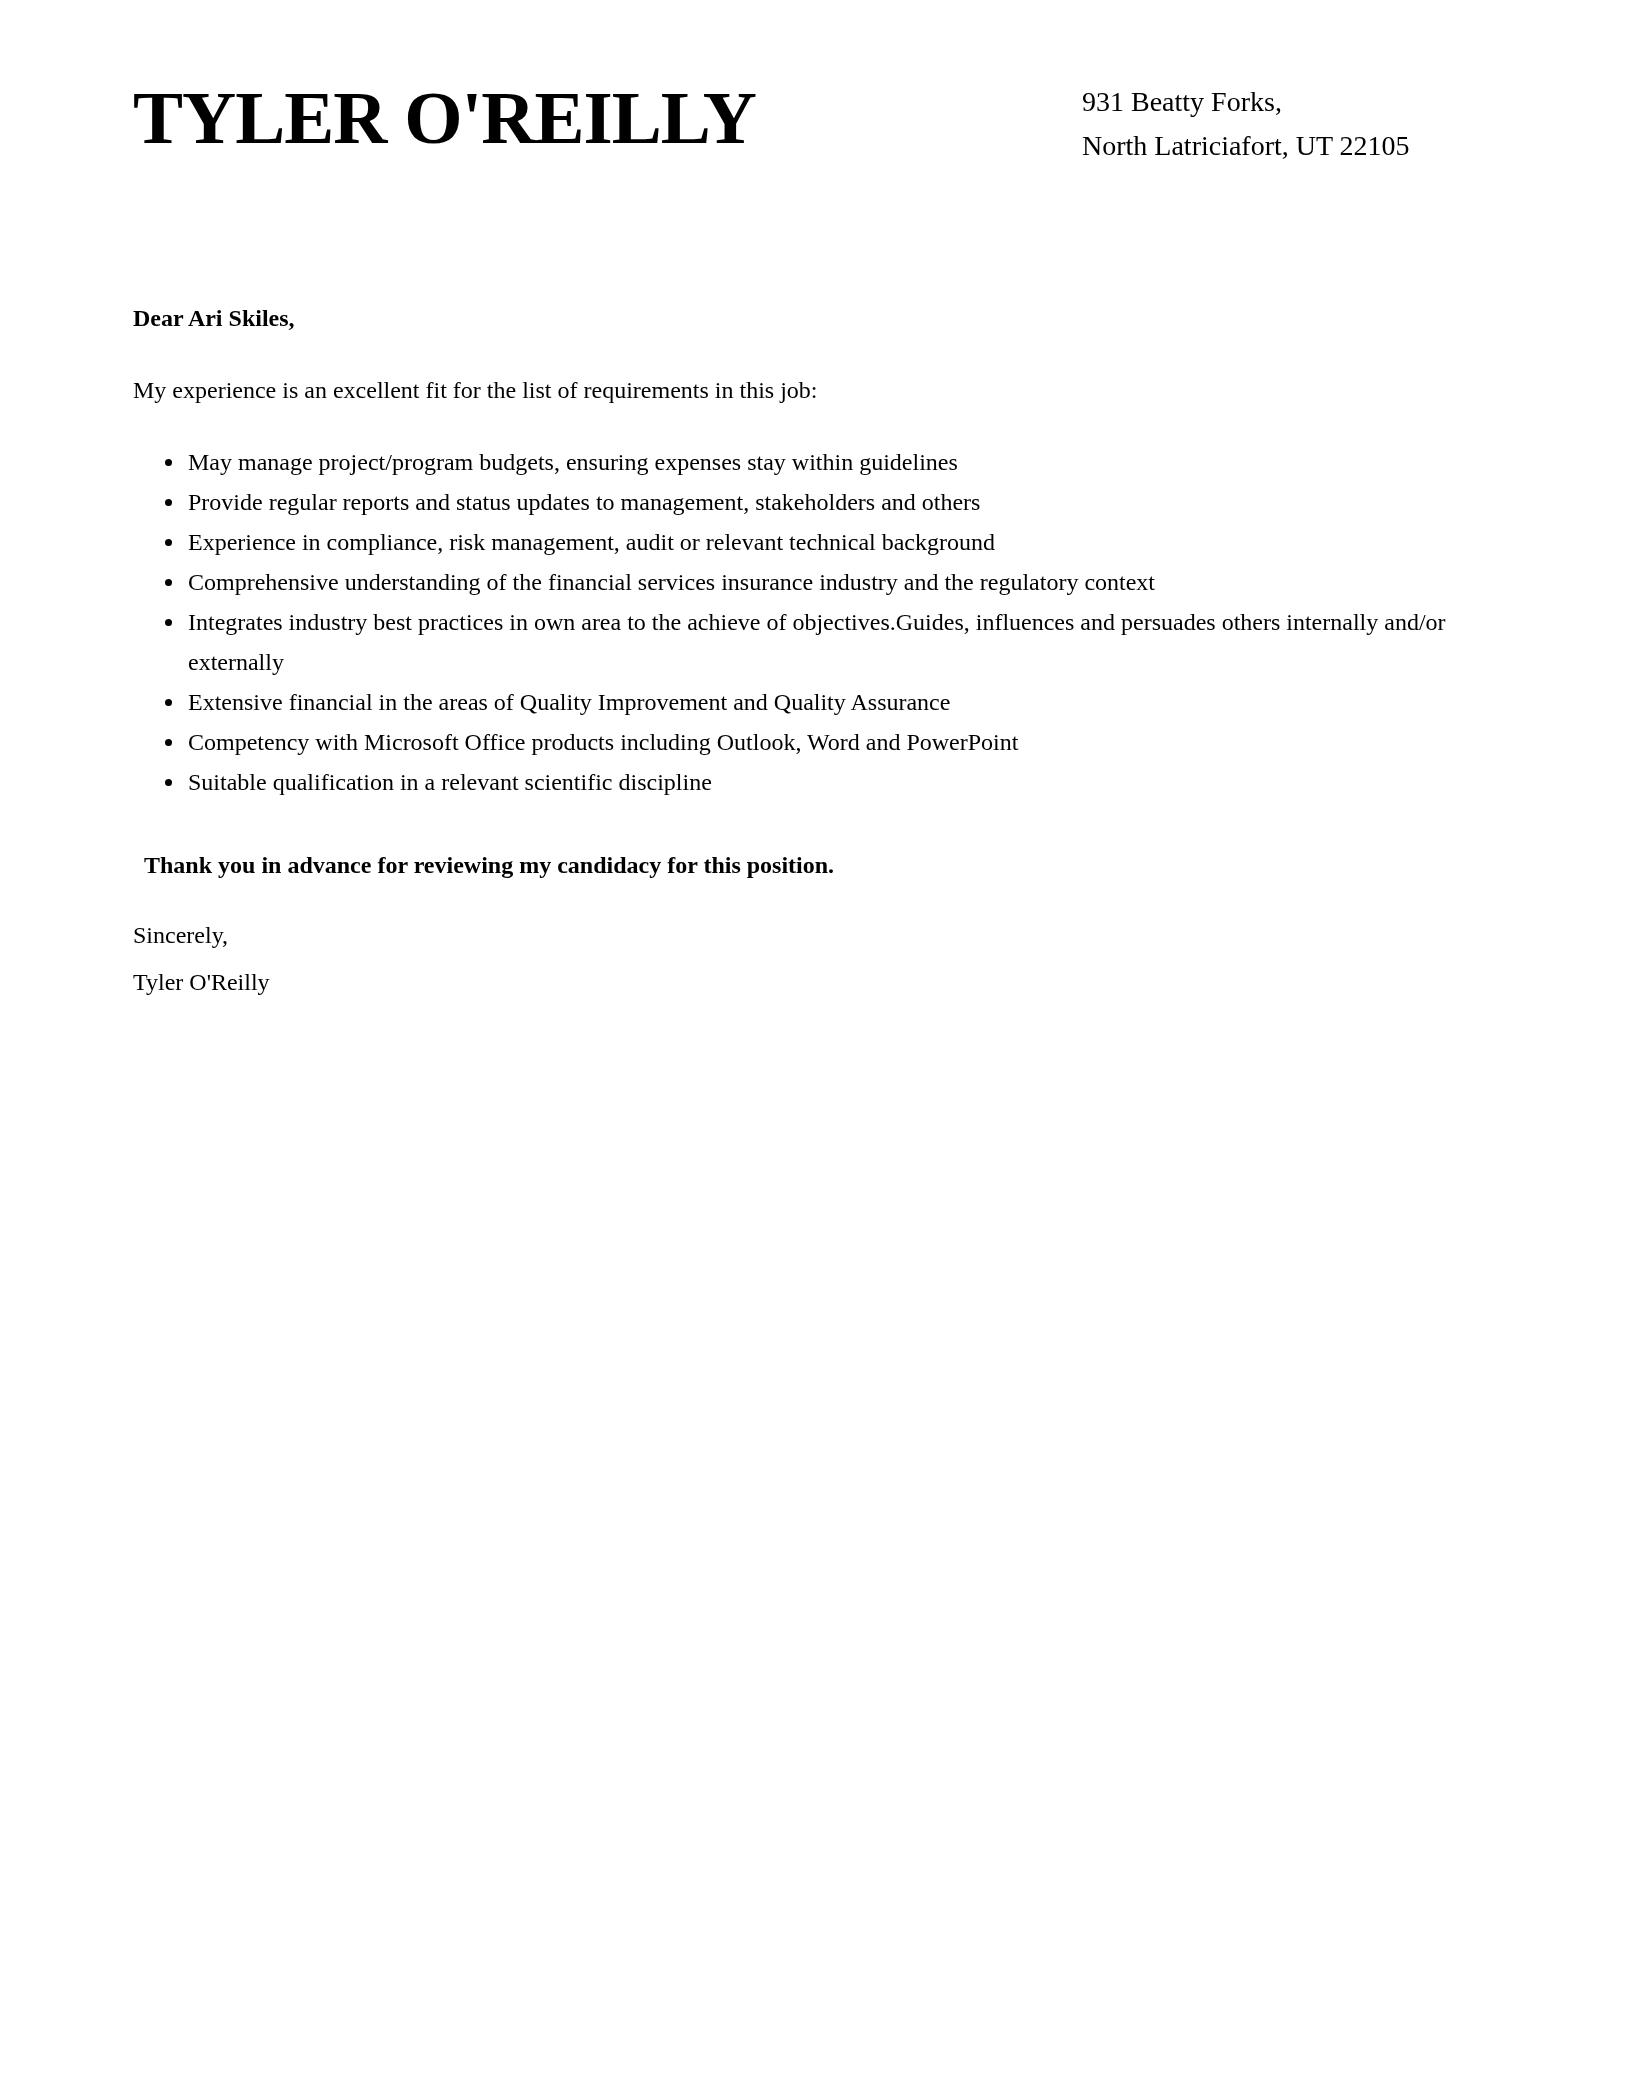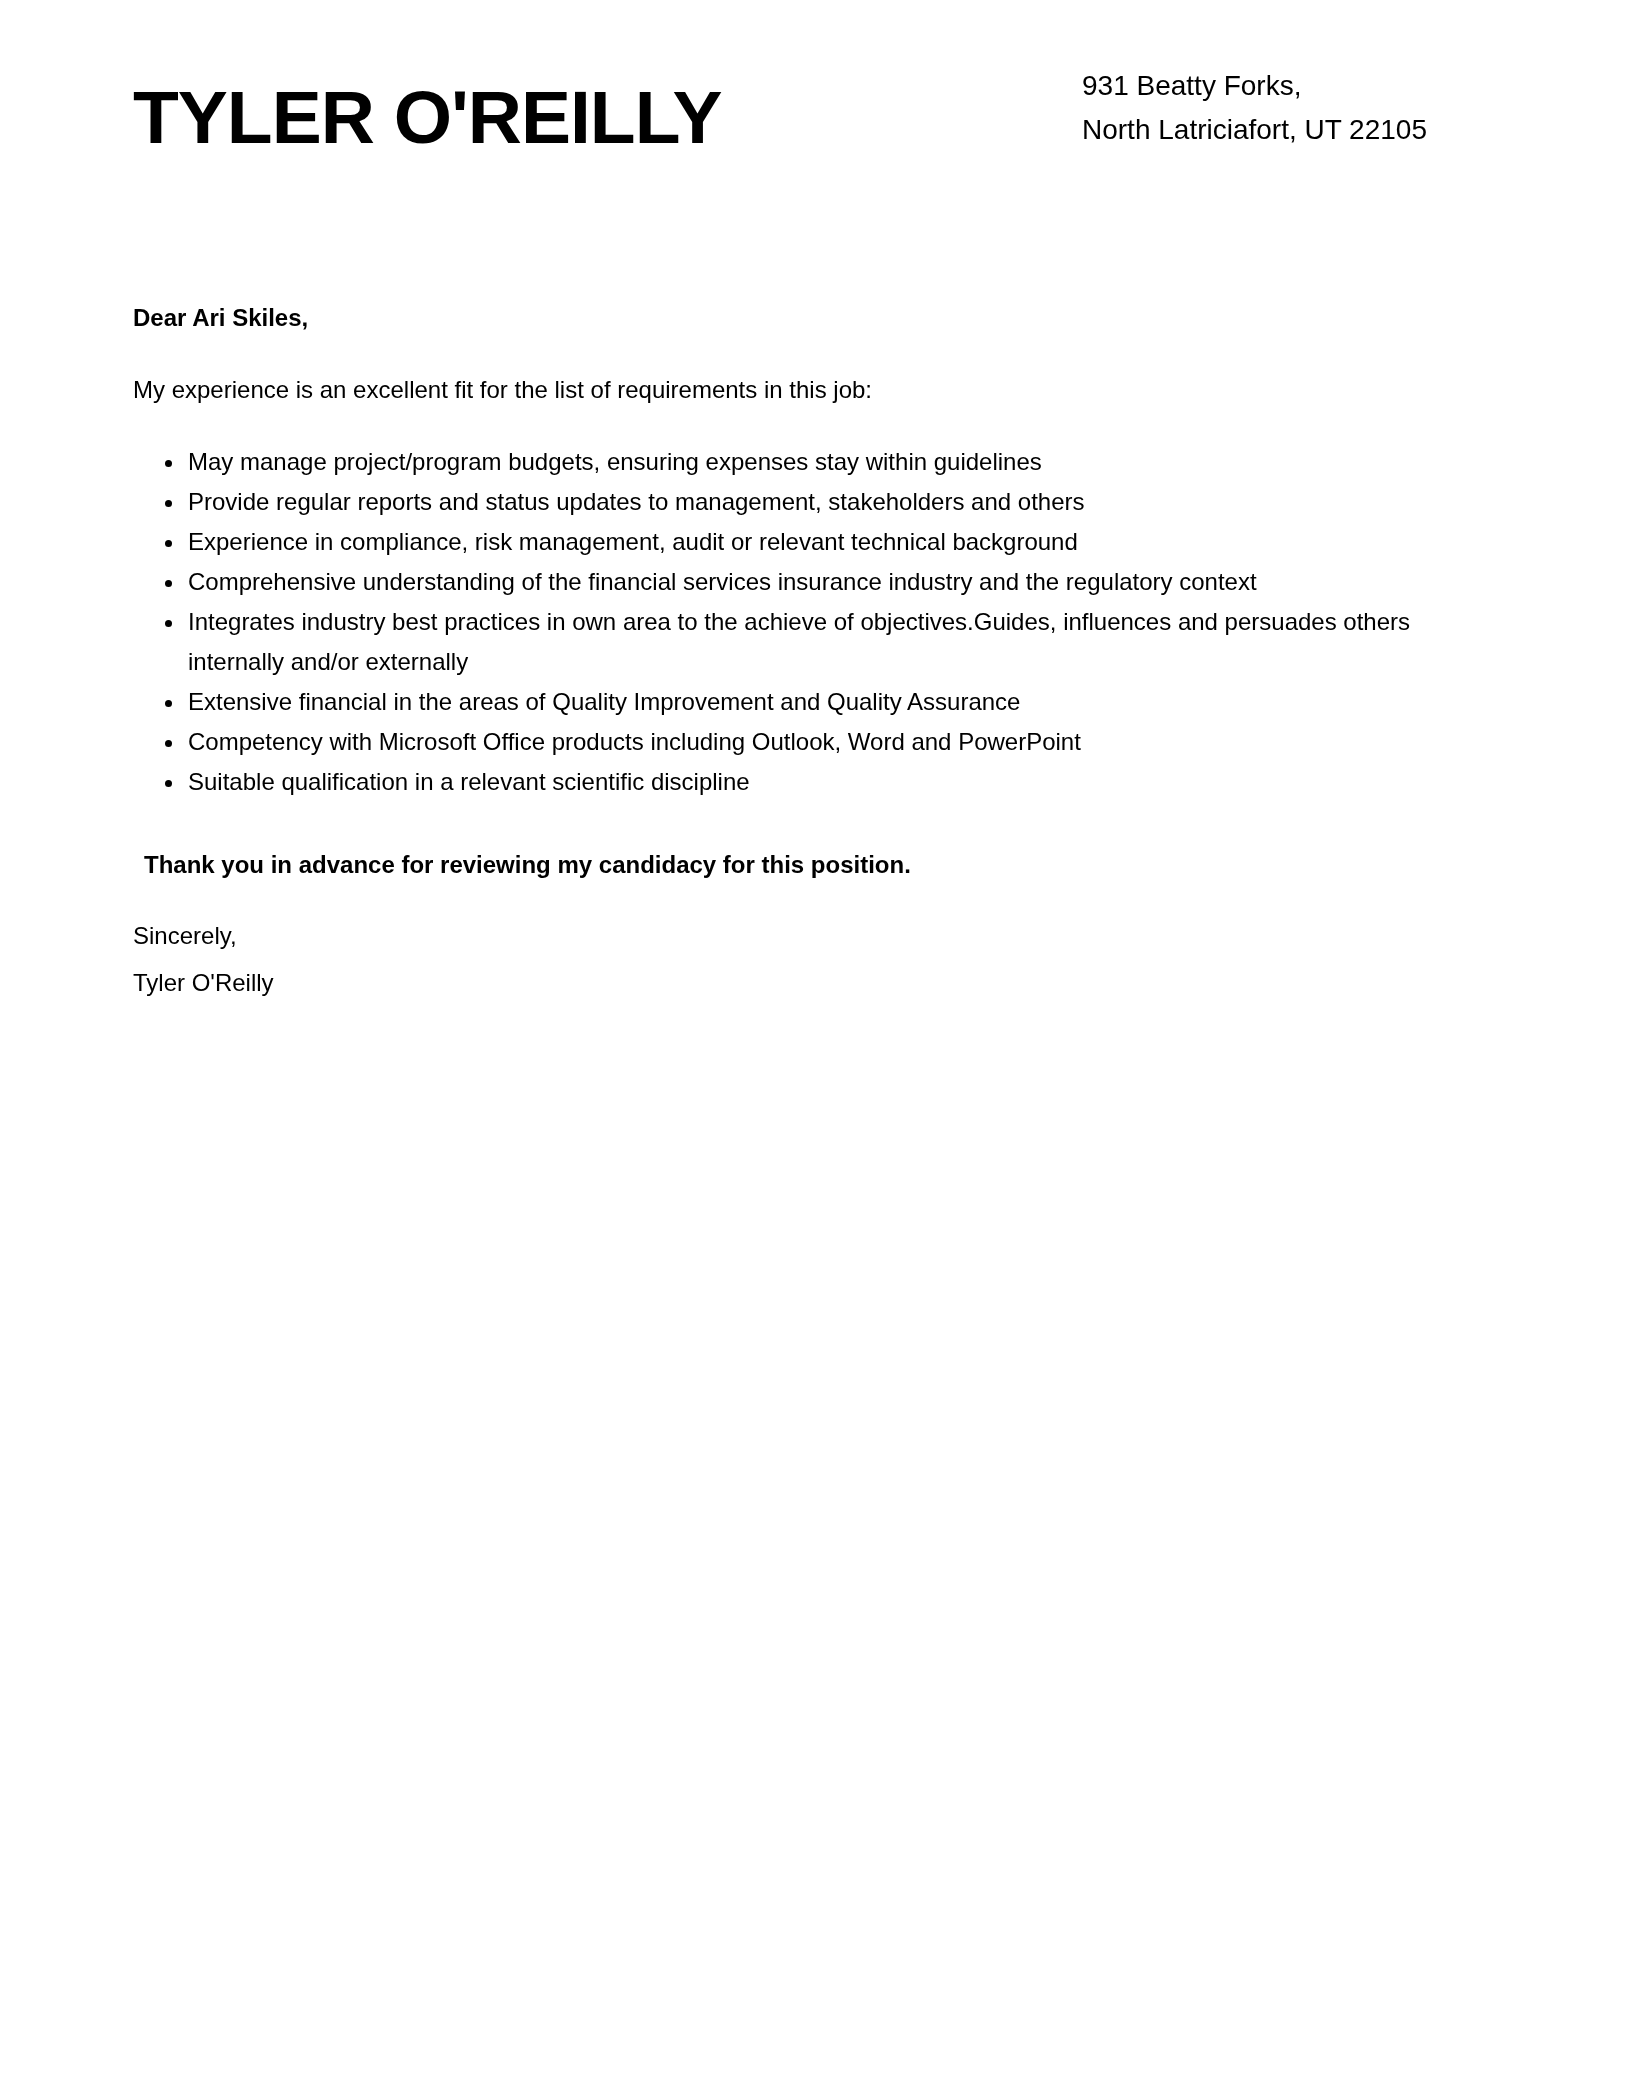--- a/index.html
+++ b/index.html
@@ -1,15 +1,15 @@
 <!DOCTYPE html>
 <html><head>
 <meta charset="utf-8">
 <style>
-  * { margin: 0; padding: 0; box-sizing: border-box; }
+  * { margin: 0; padding: 0; box-sizing: border-box; font-family: Liberation Serif, serif; }
   html, body { background: #ffffff; }
   body {
     font-family: "Liberation Sans", sans-serif;
     color: #000000;
   }
   .page {
     position: relative;
     width: 1632px;
     height: 2098px;
     background: #ffffff;
@@ -20,21 +20,21 @@
     top: 80px;
     left: 133px;
     font-size: 75px;
     line-height: 75px;
     font-weight: bold;
     letter-spacing: -1px;
     white-space: nowrap;
   }
   .address-block {
     position: absolute;
-    top: 64px;
+    top: 80px;
     left: 1082px;
     font-size: 28px;
     line-height: 44px;
     font-weight: 400;
   }
   .content {
     position: absolute;
     top: 298px;
     left: 133px;
     width: 1375px;

